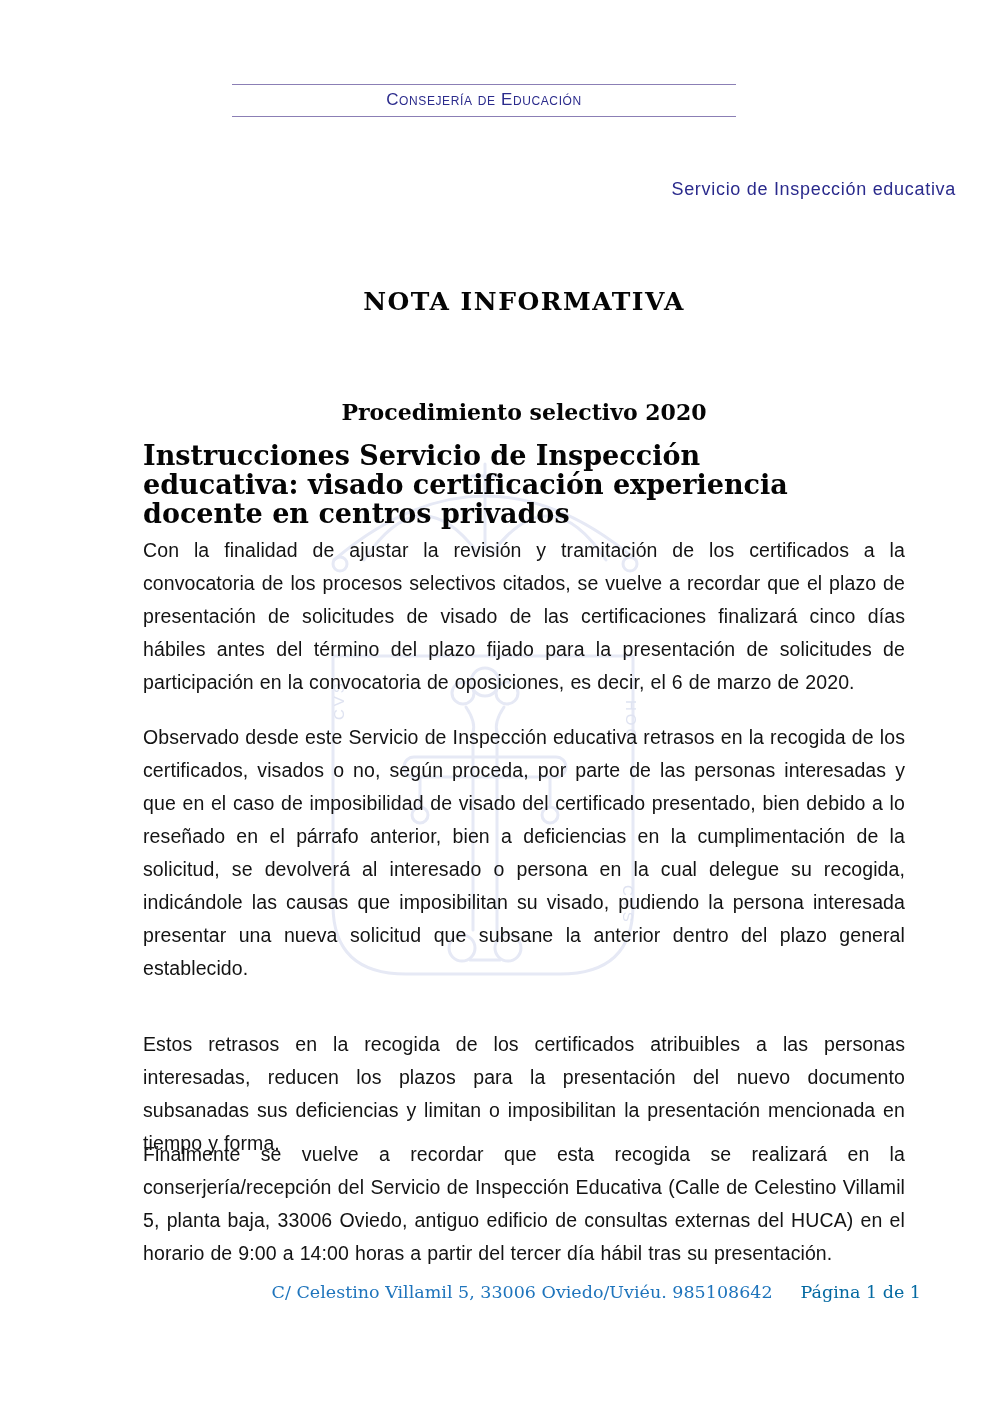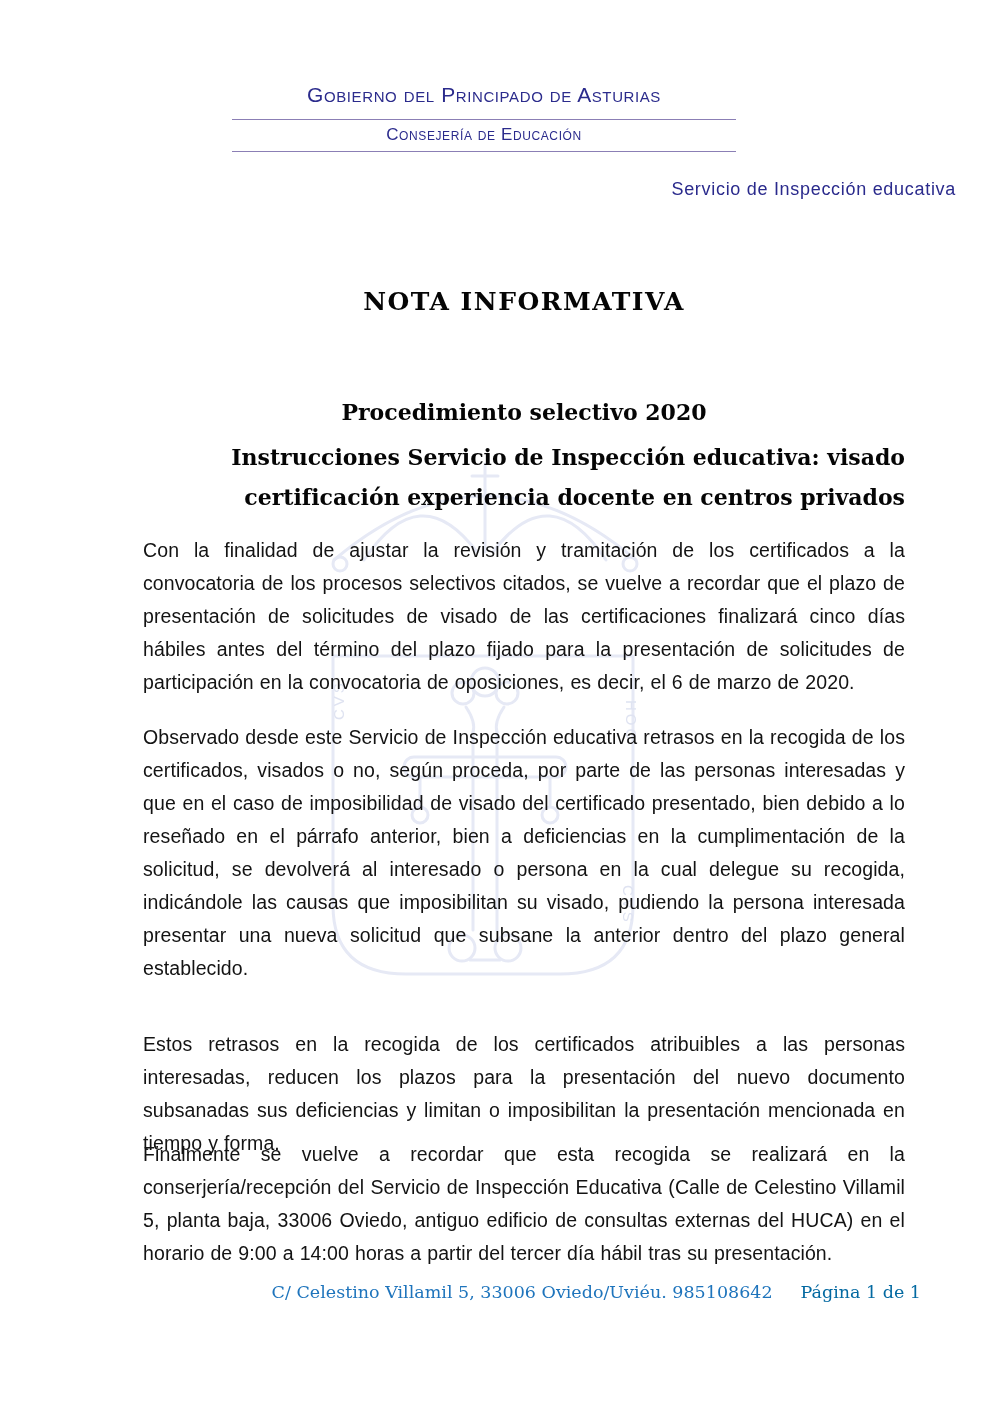--- a/index.html
+++ b/index.html
@@ -47,23 +47,23 @@
     color:#050505;
   }
   .subtitle-1{
     position:absolute;top:379px;left:143px;width:762px;
     text-align:center;
     font-family:"DejaVu Serif",serif;font-weight:bold;
     font-size:22px;color:#050505;margin-top:20px;
   }
   .subtitle-2{
     position:absolute;top:419px;left:143px;width:762px;
-    text-align:right;
+    text-align:left;
     font-family:"DejaVu Serif",serif;font-weight:bold;
-    font-size:22px;line-height:40px;color:#050505;
+    font-size:27px;line-height:29px;color:#050505;
   }
   .subtitle-2 span{display:inline-block;max-width:700px;}
 
   
   .body-par{
     position:absolute;left:143px;width:762px;
     font-size:19.5px;line-height:33px;
     text-align:justify;
     letter-spacing:.1px;word-spacing:.5px;
     color:#131313;margin:0;
@@ -128,21 +128,20 @@
       <circle class="wm-stroke" cx="188" cy="488" r="13"></circle>
       <path class="wm-stroke" d="M150,500 H180"></path>
 
       <text class="wm-text" x="24" y="260" transform="rotate(-90 24 260)">CVS</text>
       <text class="wm-text" x="306" y="240" transform="rotate(90 306 240)">HOC</text>
       <text class="wm-text" x="303" y="425" transform="rotate(90 303 425)">CVS</text>
     </svg>
   </div>
 
   <div class="header-block">
-    <p class="gov-name">Gobierno del Principado de Asturias</p>
     <hr class="header-rule">
     <p class="dept-name">Consejería de Educación</p>
     <hr class="header-rule">
   </div>
 
   <div class="service-line">Servicio de Inspección educativa</div>
 
   <h1 class="doc-title">NOTA INFORMATIVA</h1>
 
   <h2 class="subtitle-1">Procedimiento selectivo 2020</h2>

